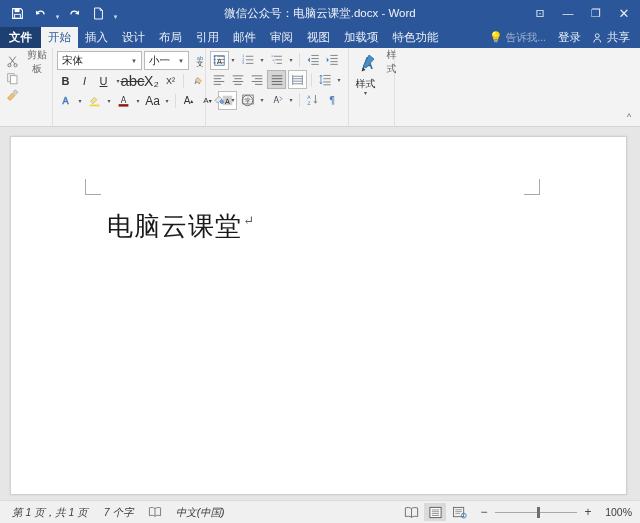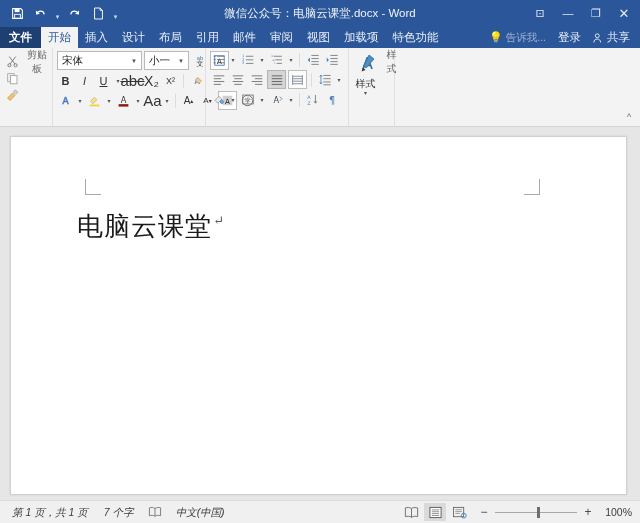--- a/index.html
+++ b/index.html
@@ -76,21 +76,21 @@
 
   
   .docarea{flex:1;background:#e6e6e6;position:relative;overflow:hidden;}
   .page{position:absolute;left:10px;top:9px;width:615px;height:357px;background:#fff;border:1px solid #d0d0d0;box-shadow:0 0 2px rgba(0,0,0,0.10);}
   .mark{position:absolute;width:16px;height:16px;}
   .mark i{position:absolute;background:#a9a9a9;display:block;}
   .mark.tl i.v{left:0;top:0;width:1px;height:16px;}
   .mark.tl i.h{left:0;top:15px;width:16px;height:1px;}
   .mark.tr i.v{right:0;top:0;width:1px;height:16px;}
   .mark.tr i.h{right:0;top:15px;width:16px;height:1px;}
-  .doctext{position:absolute;left:66px;top:72px;font-family:"DejaVu Serif","Liberation Serif",serif;font-size:26px;color:#1a1a1a;letter-spacing:1px;white-space:nowrap;}
+  .doctext{position:absolute;left:96px;top:72px;font-family:"DejaVu Serif","Liberation Serif",serif;font-size:26px;color:#1a1a1a;letter-spacing:1px;white-space:nowrap;}
   .pilcrow{font-size:13px;color:#5b5b5b;vertical-align:super;margin-left:1px;}
   .vscroll{position:absolute;right:0;top:0;width:0;height:100%;}
 
   
   .statusbar{flex:0 0 22px;height:22px;background:#f0f0f0;border-top:1px solid #dcdcdc;display:flex;align-items:center;padding:0 4px;font-size:10.5px;color:#3b3b3b;}
   .sb-item{padding:0 8px;white-space:nowrap;line-height:20px;font-style:italic;}
   .sb-icon{padding:0 6px;display:flex;align-items:center;}
   .sb-right{margin-left:auto;display:flex;align-items:center;gap:2px;padding-right:4px;}
   .vbtn{width:22px;height:18px;display:flex;align-items:center;justify-content:center;}
   .vbtn.sel{background:#dadada;}
@@ -273,21 +273,21 @@
             </div>
             <div class="tcaret">▾</div>
             <div class="tbtn">
               <svg width="13" height="13" viewBox="0 0 16 16">
                   <text x="8" y="11" font-size="10" text-anchor="middle" fill="#333" font-family="DejaVu Sans">A</text>
                   <rect x="2" y="12.5" width="12" height="3" fill="#8b1a12"></rect>
                 </svg>
             </div>
             <div class="tcaret">▾</div>
             <div class="tbtn">
-                <span style="font-size:15px">Aa</span>
+                <span style="font-size:12px">Aa</span>
               </div>
             <div class="tcaret">▾</div>
             <div class="sep-v"></div>
             <div class="tbtn">
                 <span style="font-size:10px">A</span>
                 <sup style="font-size:6px">▴</sup>
               </div>
             <div class="tbtn">
                 <span style="font-size:8px">A</span>
                 <sup style="font-size:6px">▾</sup>

